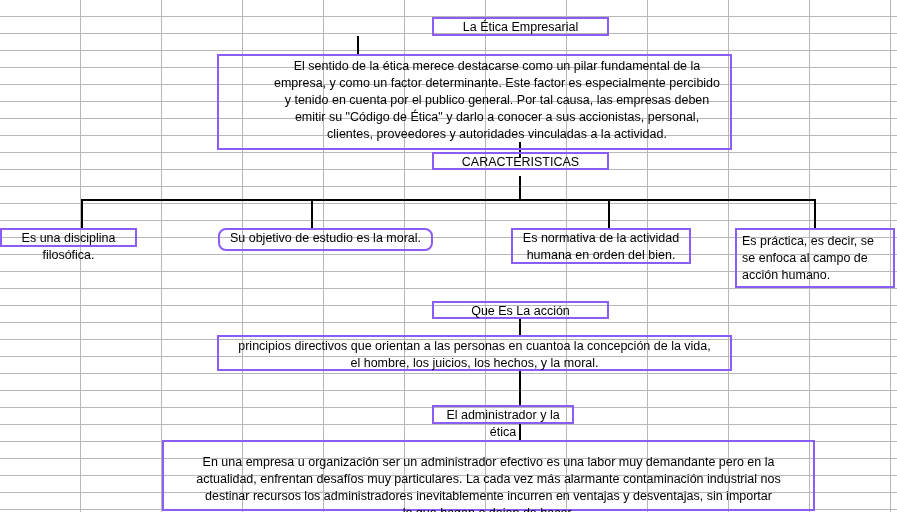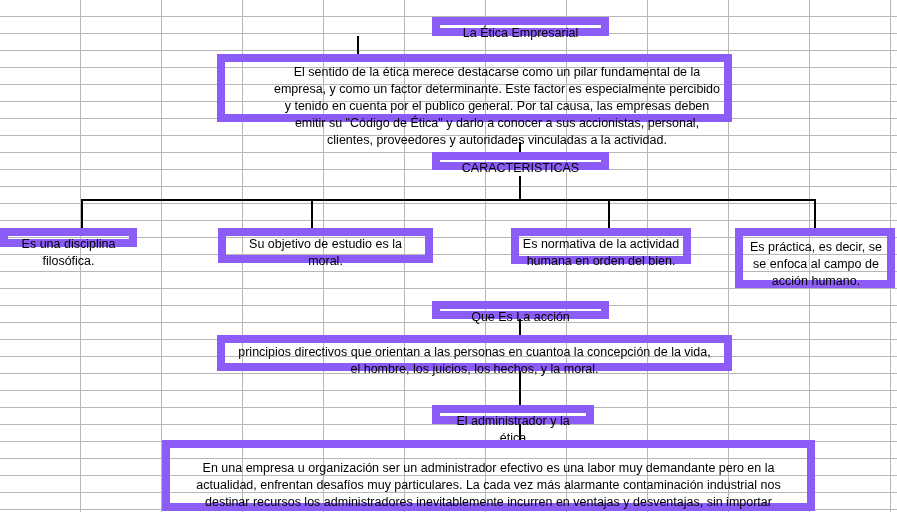--- a/index.html
+++ b/index.html
@@ -34,32 +34,32 @@
   
   .conn {
     position: absolute;
     background: #000000;
     z-index: 1;
   }
   
   .node {
     position: absolute;
     box-sizing: border-box;
-    border: 8px solid #8b5cf6;
+    border: 2px solid #8b5cf6;
     background: transparent;
     z-index: 2;
     font-size: 12.5px;
     line-height: 17px;
     color: #000000;
     text-align: center;
     padding: 0 3px;
     white-space: pre-line;
   }
   .node.left-align {
-    text-align: center;
+    text-align: left;
     padding-left: 5px;
   }
   .node.tight {
     padding: 0 6px;
   }
 </style>
 </head>
 <body>
 
 <div id="canvas">
@@ -80,44 +80,44 @@
   <div class="conn" style="left:814px; top:199px; width:2px; height:29px;"></div>
 
   <div class="conn" style="left:519px; top:319px; width:2px; height:16px;"></div>
 
   <div class="conn" style="left:519px; top:371px; width:2px; height:34px;"></div>
 
   <div class="conn" style="left:519px; top:424px; width:2px; height:16px;"></div>
 
   <div class="node tight" style="left:432px; top:17px; width:177px; height:19px;">La Ética Empresarial</div>
 
-  <div class="node" style="left:217px; top:54px; width:515px; height:68px; padding-top:2px;padding-left:48px;">El sentido de la ética merece destacarse como un pilar fundamental de la
+  <div class="node" style="left:217px; top:54px; width:515px; height:96px; padding-top:2px;padding-left:48px;">El sentido de la ética merece destacarse como un pilar fundamental de la
 empresa, y como un factor determinante. Este factor es especialmente percibido
 y tenido en cuenta por el publico general. Por tal causa, las empresas deben
 emitir su "Código de Ética" y darlo a conocer a sus accionistas, personal,
 clientes, proveedores y autoridades vinculadas a la actividad.</div>
 
   <div class="node tight" style="left:432px; top:152px; width:177px; height:18px;">CARACTERISTICAS</div>
 
   <div class="node tight" style="left:0px; top:228px; width:137px; height:19px;">Es una disciplina filosófica.</div>
 
-  <div class="node tight" style="left:218px; top:228px; width:215px; height:35px;">Su objetivo de estudio es la moral.</div>
+  <div class="node tight" style="left:218px; top:228px; width:215px; height:23px;border-radius:8px;">Su objetivo de estudio es la moral.</div>
 
   <div class="node" style="left:511px; top:228px; width:180px; height:36px; padding-top:0;">Es normativa de la actividad
 humana en orden del bien.</div>
 
   <div class="node left-align" style="left:735px; top:228px; width:160px; height:60px; padding-top:3px;">Es práctica, es decir, se
 se enfoca al campo de
 acción humano.</div>
 
   <div class="node tight" style="left:432px; top:301px; width:177px; height:18px;">Que Es La acción</div>
 
   <div class="node" style="left:217px; top:335px; width:515px; height:36px; padding-top:1px;">principios directivos que orientan a las personas en cuantoa la concepción de la vida,
 el hombre, los juicios, los hechos, y la moral.</div>
 
-  <div class="node tight" style="left:432px; top:405px; width:162px; height:19px;">El administrador y la ética</div>
+  <div class="node tight" style="left:432px; top:405px; width:142px; height:19px;">El administrador y la ética</div>
 
   <div class="node" style="left:162px; top:440px; width:653px; height:71px; padding-top:12px;">En una empresa u organización ser un administrador efectivo es una labor muy demandante pero en la
 actualidad, enfrentan desafíos muy particulares. La cada vez más alarmante contaminación industrial nos
 destinar recursos los administradores inevitablemente incurren en ventajas y desventajas, sin importar
 lo que hagan o dejen de hacer.</div>
 
 </div>
 
 </body></html>

